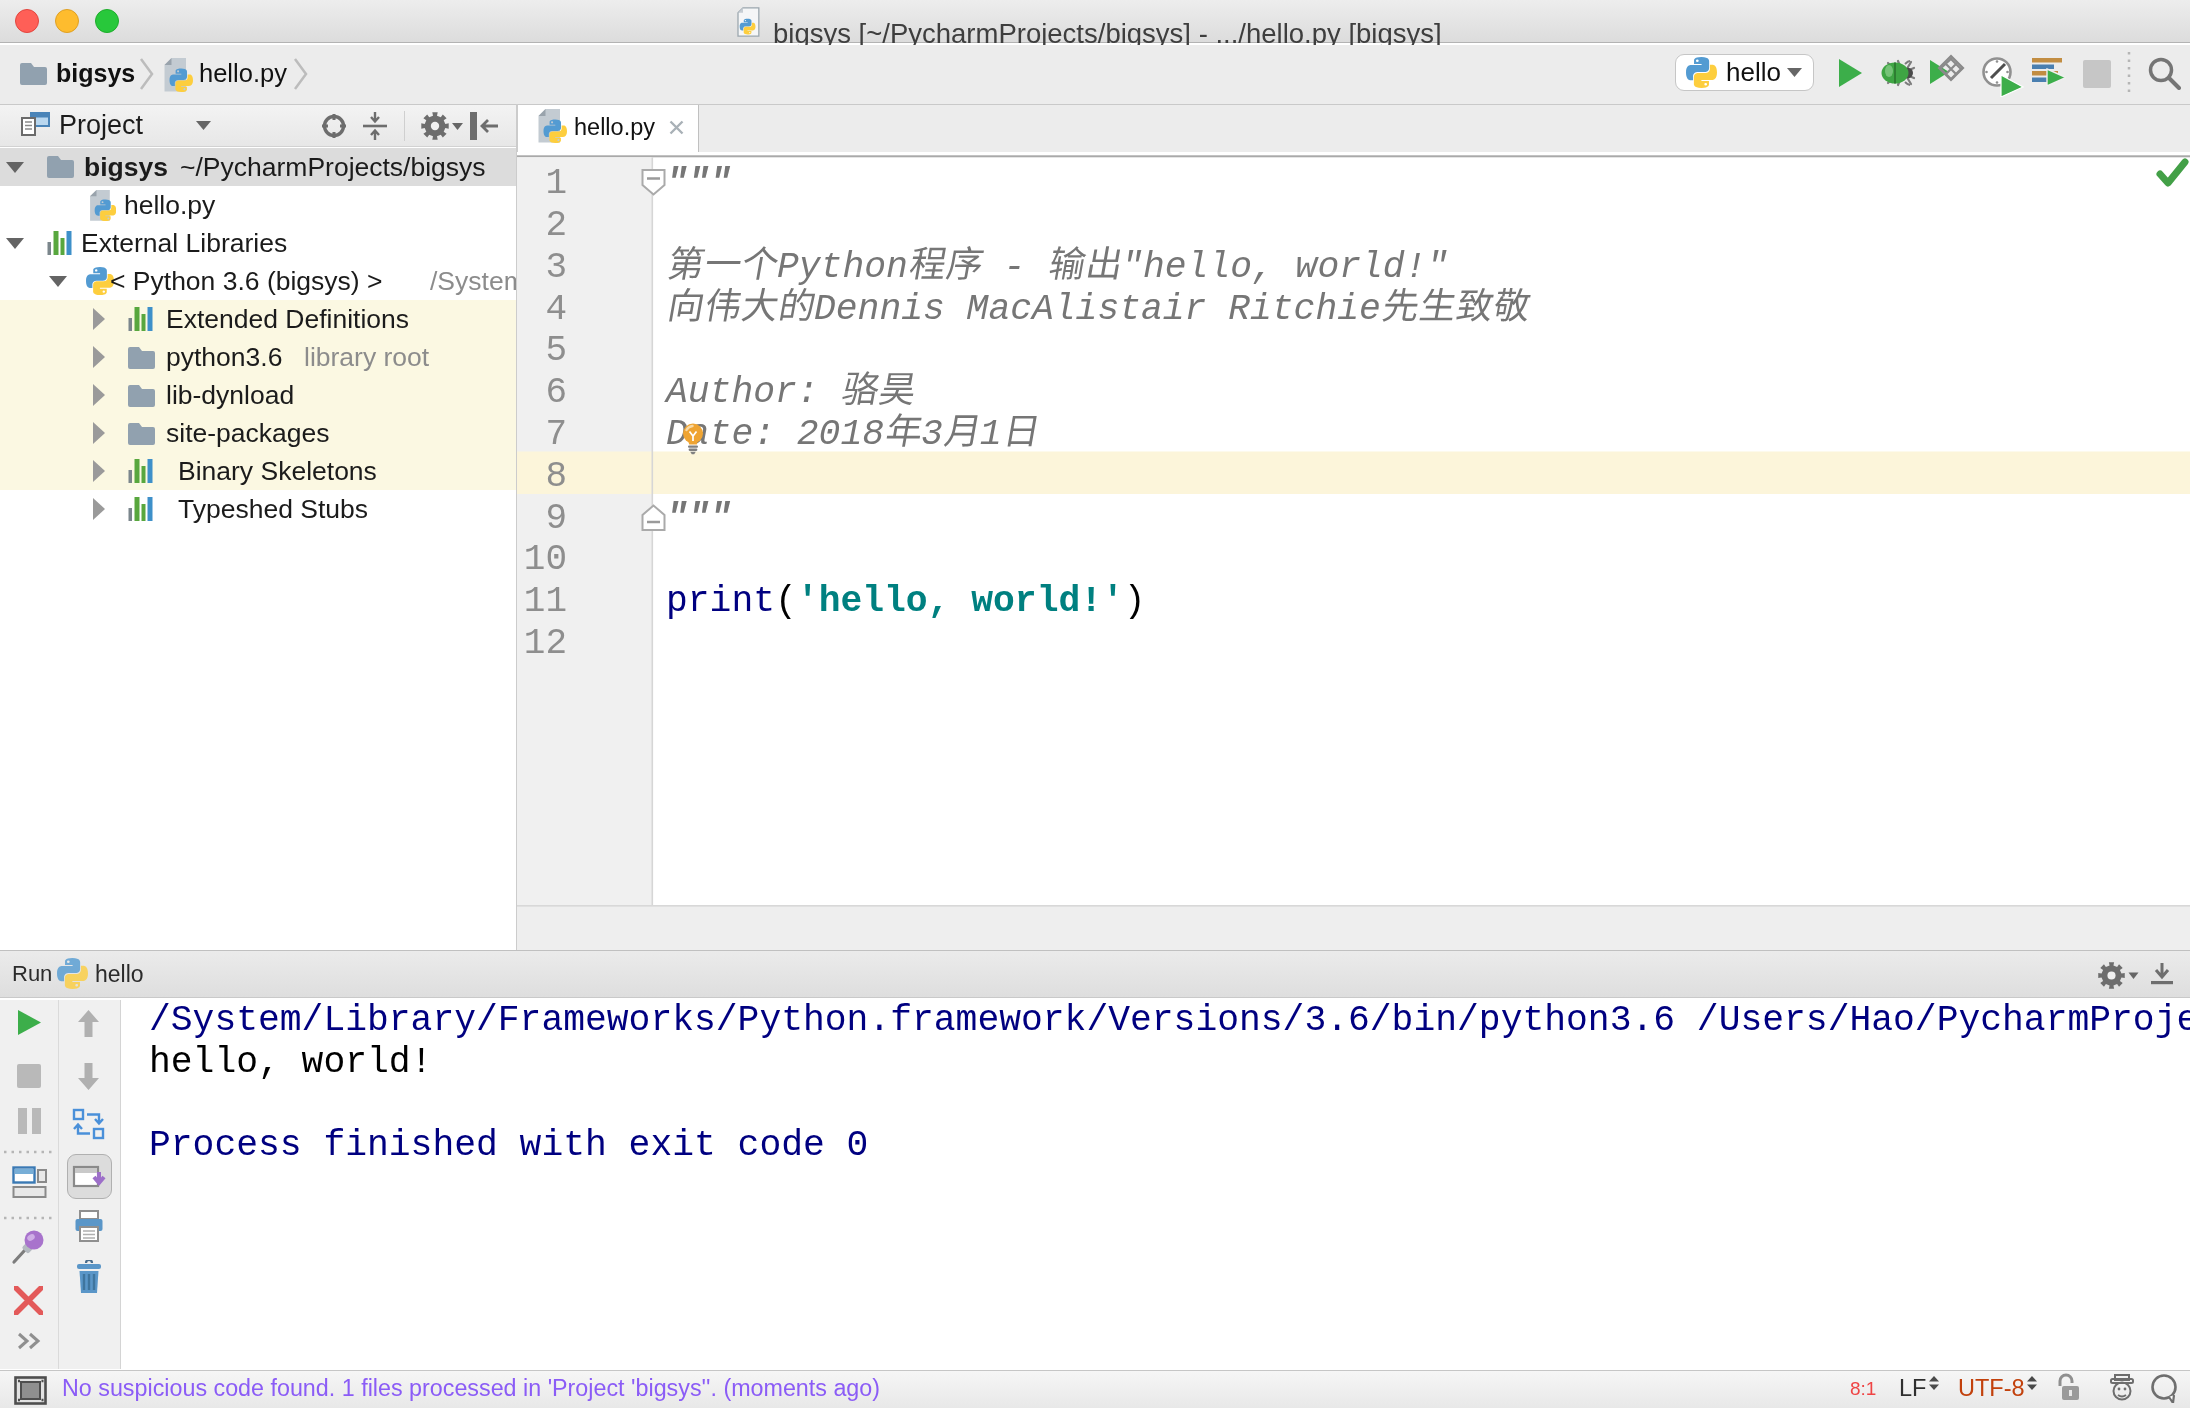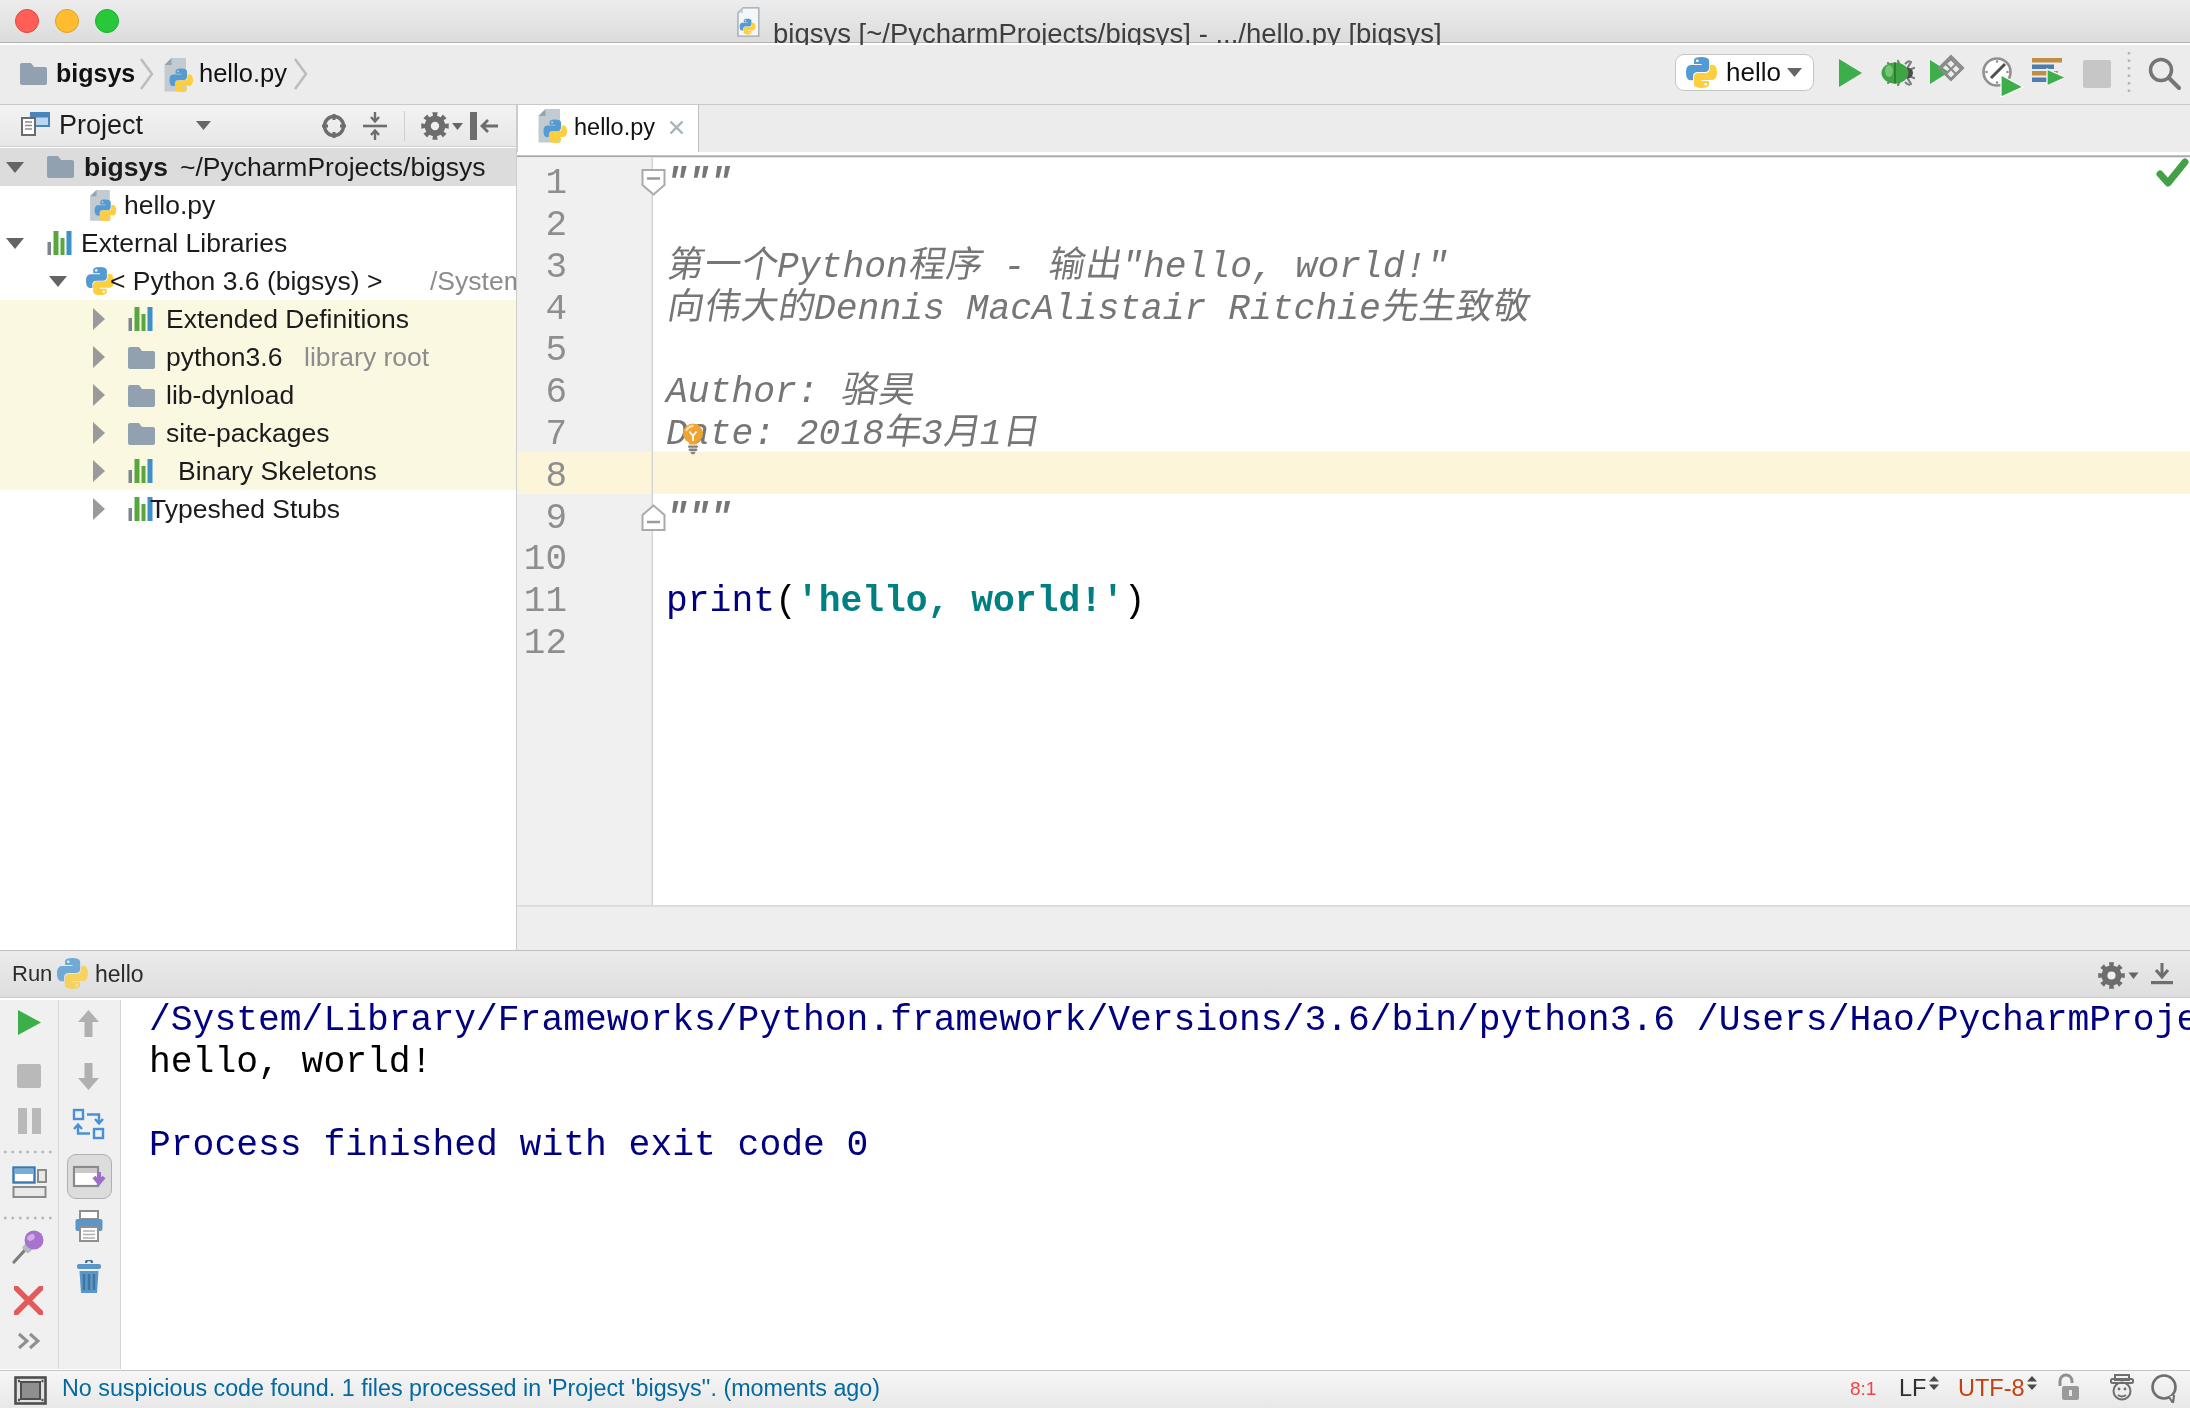--- a/index.html
+++ b/index.html
@@ -231,21 +231,21 @@
     </svg>
 <span style="position:absolute;left:178px">Binary Skeletons</span>
   </div>
 <div class="row" style="left:0;top:490px">
     <svg class="ic" style="left:92px;top:7px" width="14px" height="24">
       <path d="M1 1 L13 12 L1 23 z" fill="#9a9a9a"></path>
     </svg>
 <svg class="ic" style="left:127px;top:6px" width="27" height="26" viewBox="0 0 26 26">
       <use href="#libbars"></use>
     </svg>
-<span style="position:absolute;left:150px">Typeshed Stubs</span>
+<span style="position:absolute;left:178px">Typeshed Stubs</span>
   </div>
 
 <div class="abs" style="left:516px;top:104px;width:1.8px;height:846px;background:#cccccc"></div>
 
 <div class="abs" style="left:517.8px;top:104.5px;width:1672px;height:51px;background:#ececec"></div>
 <div class="abs" style="left:517.8px;top:104.5px;width:181px;height:51px;background:#ffffff;border-right:1.5px solid #c0c0c0"></div>
 
 <svg class="ic" style="left:536px;top:108px" width="32" height="35" viewBox="0 0 31 35">
     <use href="#pyfile"></use>
   </svg>
@@ -451,21 +451,21 @@
 <text x="28" y="73.7" fill="#000000">hello, world!</text>
 <text x="28" y="157.1" fill="#000080">Process finished with exit code 0</text>
 </svg>
 
 <div class="abs" style="left:0;top:1369.5px;width:2190px;height:38.5px;background:linear-gradient(#f6f6f6,#e8e8e8);border-top:1.5px solid #c6c6c6"></div>
 <svg class="ic" style="left:14px;top:1376px" width="33" height="29" viewBox="0 0 33 29">
  <rect x="1.5" y="1.5" width="30" height="26" fill="#e2e2e2" stroke="#4e4e4e" stroke-width="2.6"></rect>
  <rect x="7" y="6" width="19" height="17" fill="#8f8f8f" stroke="#4e4e4e" stroke-width="2"></rect>
  <path d="M4 5 h2 M4 24 h2 M27.5 5 h2 M27.5 24 h2" stroke="#4e4e4e" stroke-width="2.4"></path>
 </svg>
-<div class="abs" style="left:62px;top:1369px;height:39px;line-height:39px;font-size:23.3px;color:#0369a1">No suspicious code found. 1 files processed in 'Project 'bigsys''. (moments ago)</div>
+<div class="abs" style="left:62px;top:1369px;height:39px;line-height:39px;font-size:23.3px;color:#8b5cf6">No suspicious code found. 1 files processed in 'Project 'bigsys''. (moments ago)</div>
 <div class="abs" style="left:1850px;top:1369px;height:39px;line-height:39px;font-size:19px;color:#ef4444">8:1</div>
 <div class="abs" style="left:1899px;top:1369px;height:39px;line-height:39px;font-size:23.5px;color:#2f2f2f">LF</div>
 <svg class="ic" style="left:1929px;top:1376px" width="10" height="14" viewBox="0 0 10 14">
     <use href="#updn"></use>
   </svg>
 <div class="abs" style="left:1958px;top:1369px;height:39px;line-height:39px;font-size:23.5px;color:#c2410c">UTF-8</div>
 <svg class="ic" style="left:2027px;top:1376px" width="10" height="14" viewBox="0 0 10 14">
     <use href="#updn"></use>
   </svg>
 <svg class="ic" style="left:2053px;top:1373px" width="28" height="30" viewBox="0 0 28 30">

